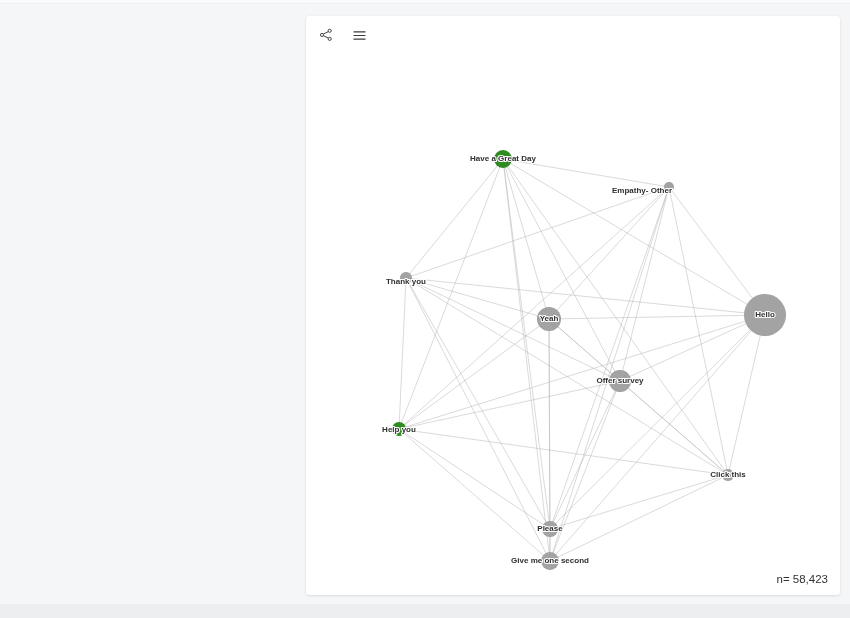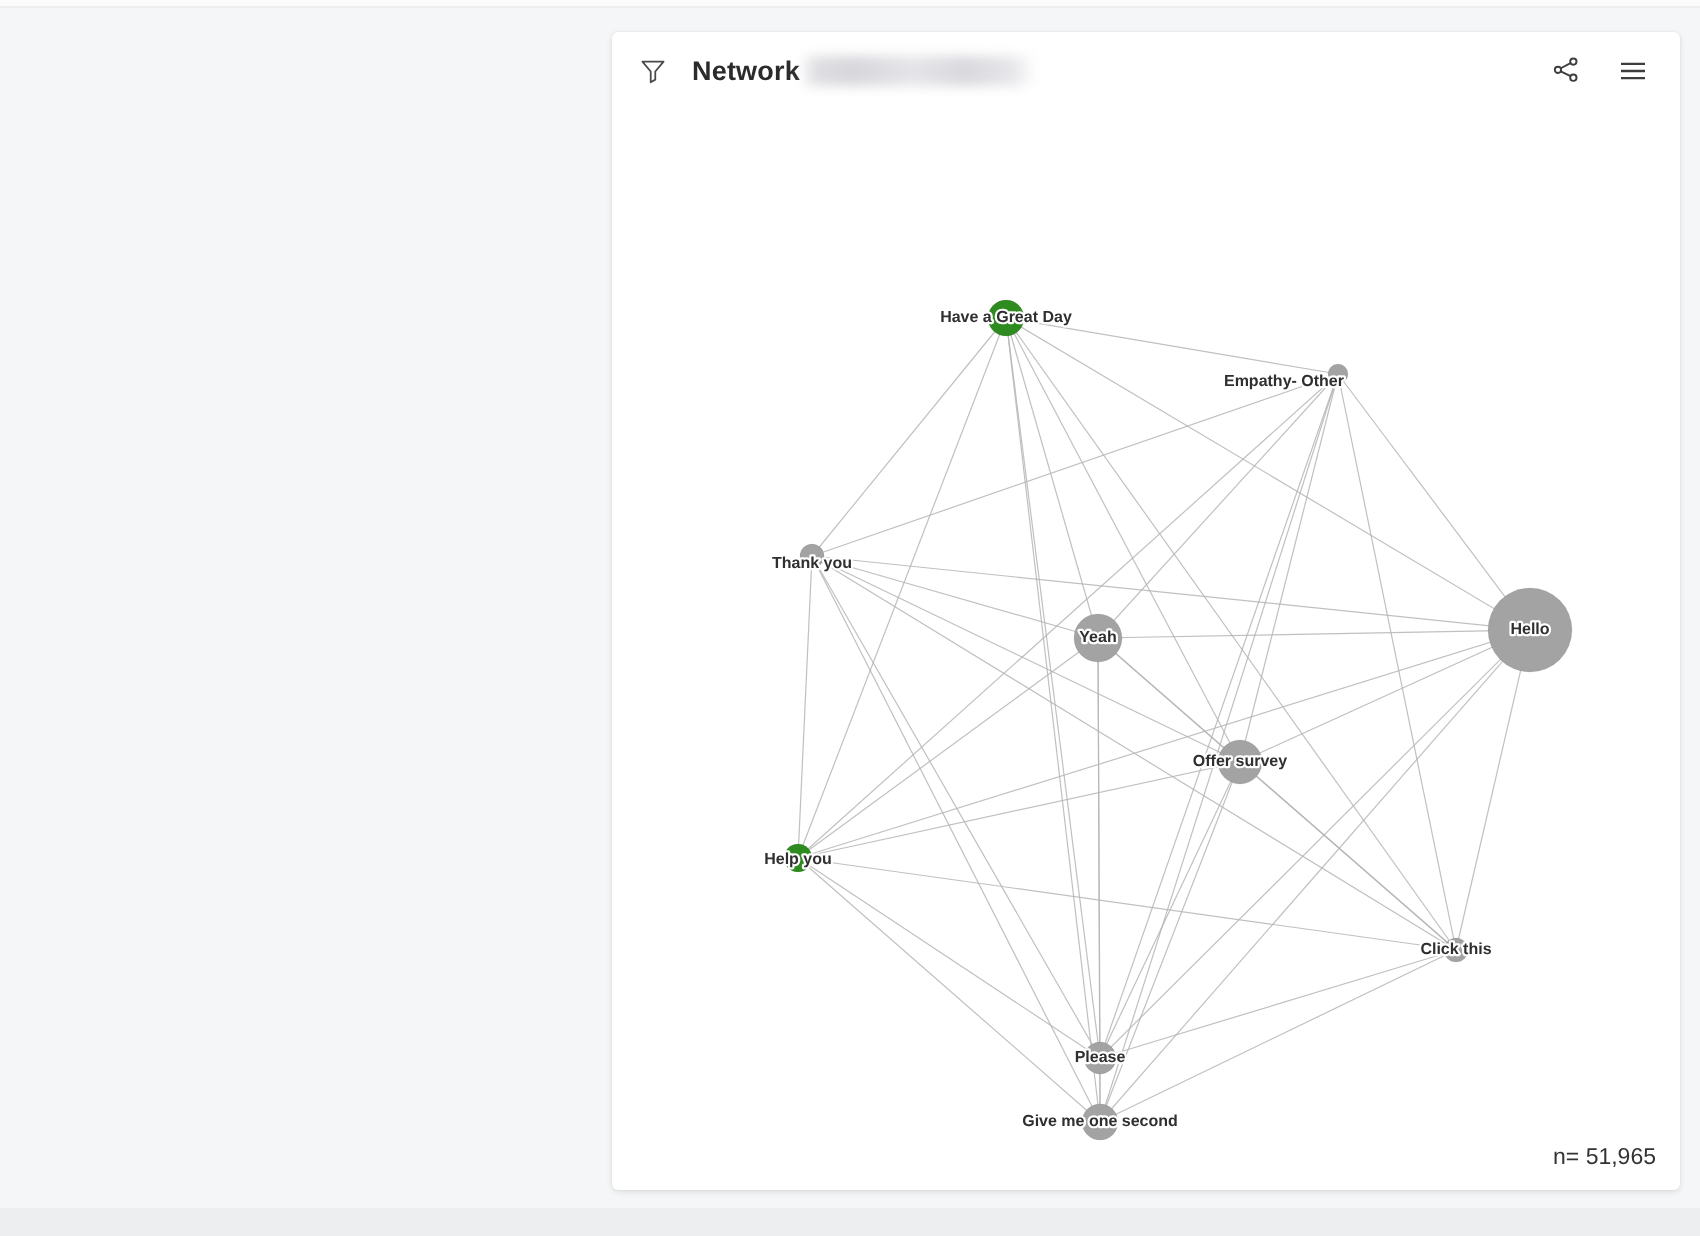--- a/index.html
+++ b/index.html
@@ -157,29 +157,20 @@
 </head>
 <body>
 
 <div class="page-top-strip"></div>
 <div class="page-bg"></div>
 <div class="page-bottom-strip"></div>
 
 <div class="card">
 
   <div class="card-header">
-    <div class="header-left">
-      <div class="icon-btn">
-        <svg width="13" height="13" viewBox="0 0 16 16" aria-hidden="true">
-          <path d="M1.5 2.2 h13 L9.4 8.3 v5.0 l-2.8 1.6 v-6.6 z" fill="none" stroke="#4a4a4a" stroke-width="1.1" stroke-linejoin="round"></path>
-        </svg>
-      </div>
-      <div class="card-title">Network</div>
-      <div class="redacted"></div>
-    </div>
     <div class="header-right">
       <div class="icon-btn">
         <svg width="14" height="14" viewBox="0 0 16 16" aria-hidden="true">
           <circle cx="12.2" cy="3.2" r="1.8" fill="none" stroke="#3d3d3d" stroke-width="1.1"></circle>
           <circle cx="12.2" cy="12.4" r="1.8" fill="none" stroke="#3d3d3d" stroke-width="1.1"></circle>
           <circle cx="3.4" cy="7.9" r="1.8" fill="none" stroke="#3d3d3d" stroke-width="1.1"></circle>
           <line x1="5.0" y1="7.0" x2="10.6" y2="4.1" stroke="#3d3d3d" stroke-width="1.1"></line>
           <line x1="5.0" y1="8.8" x2="10.6" y2="11.5" stroke="#3d3d3d" stroke-width="1.1"></line>
         </svg>
       </div>
@@ -263,16 +254,16 @@
           <text x="314" y="327" text-anchor="middle" class="node-label">Offer survey</text>
           <text x="93" y="376" text-anchor="middle" class="node-label">Help you</text>
           <text x="422" y="421" text-anchor="middle" class="node-label">Click this</text>
           <text x="244" y="475" text-anchor="middle" class="node-label">Please</text>
           <text x="244" y="507" text-anchor="middle" class="node-label">Give me one second</text>
         </g>
     </svg>
   </div>
 
   <div class="card-footer">
-    <span class="sample-size">n= 51,965</span>
+    <span class="sample-size">n= 58,423</span>
   </div>
 
 </div>
 
 </body></html>

